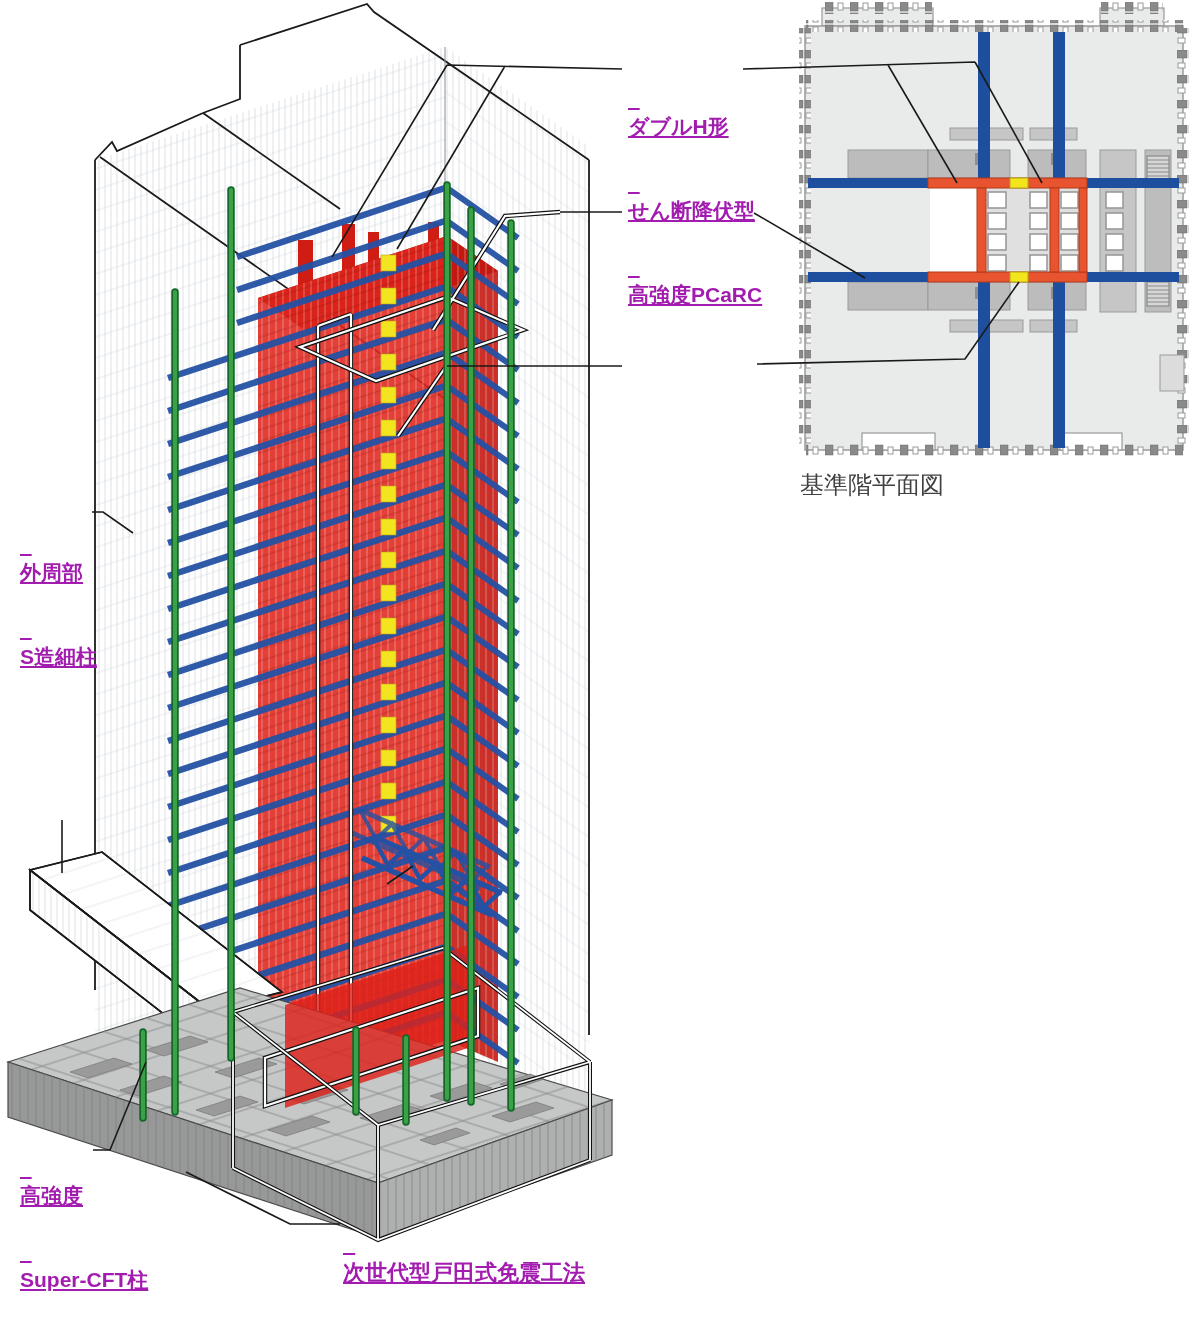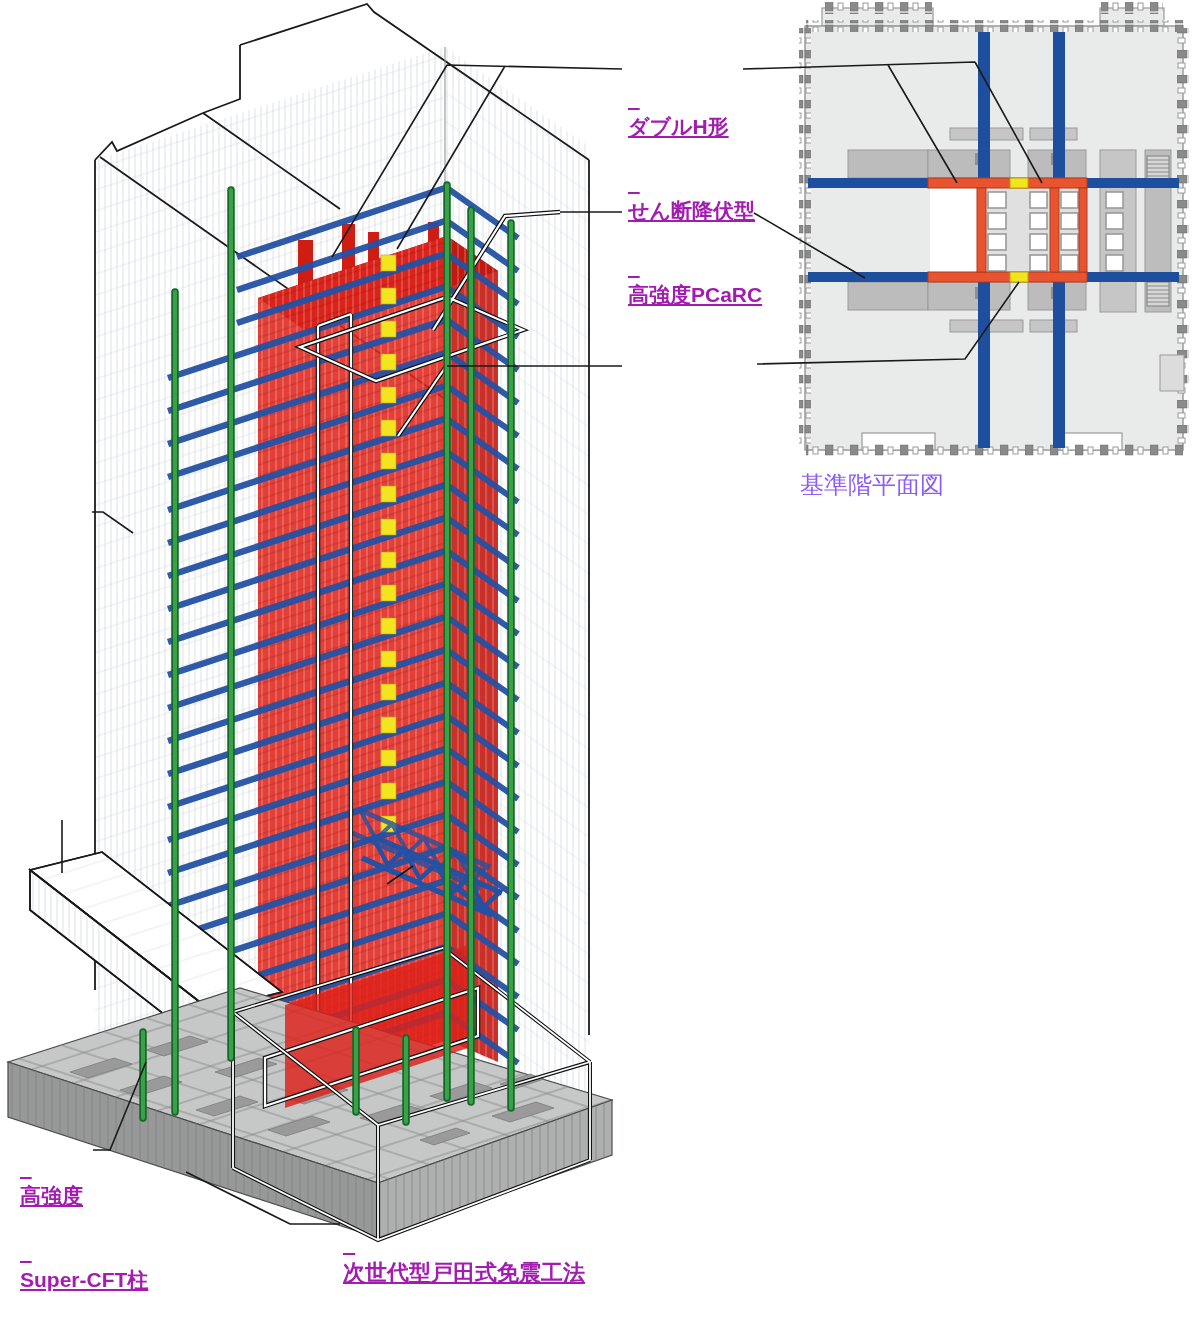--- a/index.html
+++ b/index.html
@@ -4,21 +4,21 @@
 <style>
   html,body{margin:0;padding:0;background:#fff;}
   #stage{position:relative;width:1200px;height:1317px;background:#fff;overflow:hidden;
          font-family:"Liberation Sans",sans-serif;}
   #art{position:absolute;left:0;top:0;}
   .label{position:absolute;color:#a21caf;font:600 21px/28px "Liberation Sans",sans-serif;white-space:pre;text-decoration:underline;}
   .label.iso{font-size:22px;line-height:29px;}
   .label.belt{font:800 22px/30px "Liberation Sans",sans-serif;
     text-shadow:-2px 0 0 #fff,2px 0 0 #fff,0 -2px 0 #fff,0 2px 0 #fff,
                 -2px -2px 0 #fff,2px 2px 0 #fff,-2px 2px 0 #fff,2px -2px 0 #fff;}
-  .caption{position:absolute;color:#8b5cf6;font:500 24px/30px "Liberation Sans",sans-serif;}
+  .caption{position:absolute;color:#404040;font:500 24px/30px "Liberation Sans",sans-serif;}
 </style>
 </head>
 <body>
 
 <div id="stage">
 
 <svg id="art" width="1200" height="1317" viewBox="0 0 1200 1317">
   <defs>
     <pattern id="shellV" width="6" height="12" patternUnits="userSpaceOnUse">
       <line x1="3" y1="0" x2="3" y2="12" stroke="#c3c8cd" stroke-width="1" stroke-opacity="0.55"></line>
@@ -304,20 +304,24 @@
 </svg>
 
 <div class="label" style="left:628px;top:57px">
   <div>ダブルH形</div>
   <div>せん断降伏型</div>
   <div>高強度PCaRC</div>
 </div>
 
 
 
+<div class="label" style="left:20px;top:503px">
+  <div>外周部</div>
+  <div>S造細柱</div>
+</div>
 
 
 
 <div class="label" style="left:20px;top:1126px">
   <div>高強度</div>
   <div>Super-CFT柱</div>
 </div>
 
 <div class="label iso" style="left:343px;top:1200px">
   <div>次世代型戸田式免震工法</div>

